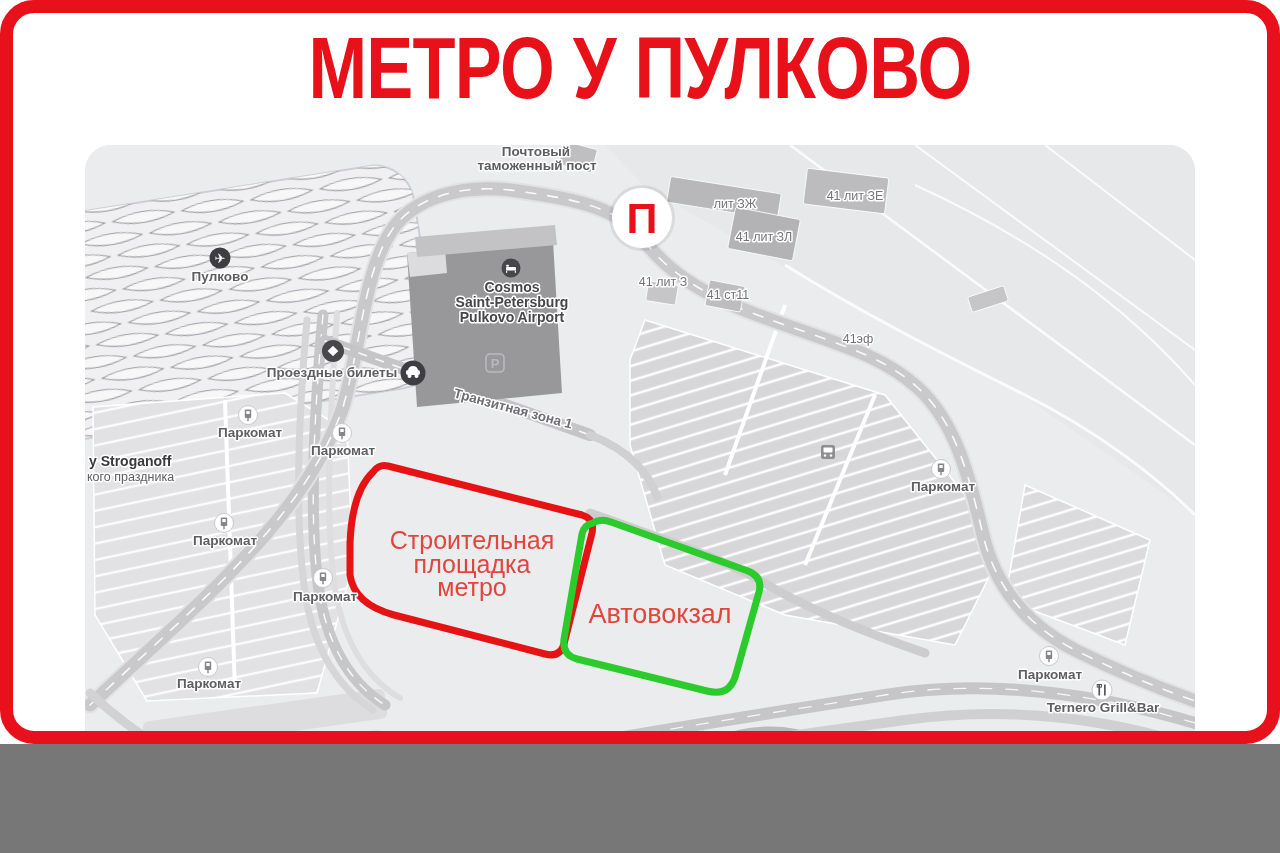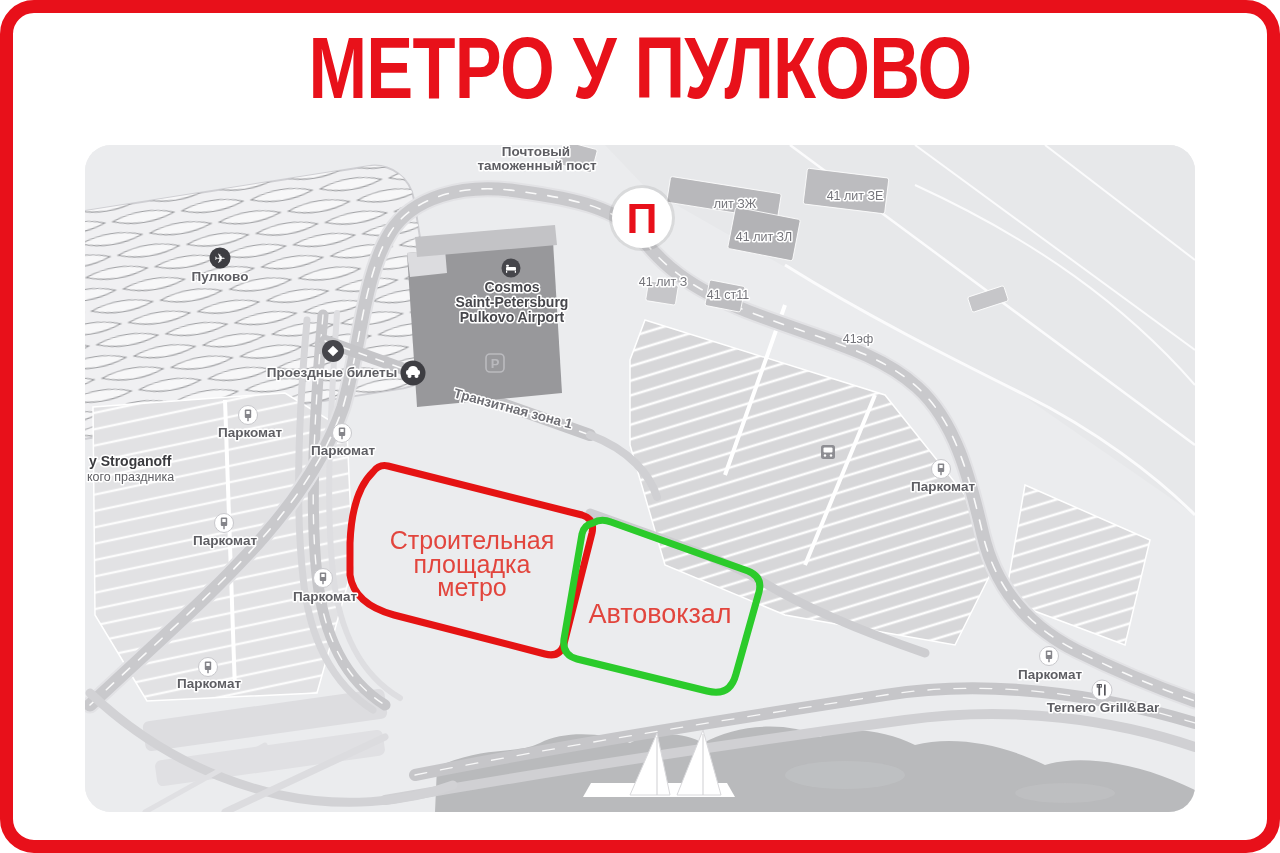--- a/index.html
+++ b/index.html
@@ -1,16 +1,16 @@
 <!DOCTYPE html>
 <html><head>
 <meta charset="utf-8">
 <style>
   html,body{margin:0;padding:0;background:#777;}
-  .canvas{position:relative;width:1280px;height:853px;background:#ffffff;overflow:hidden;font-family:"Liberation Sans",sans-serif;}
+  .canvas{position:relative;width:1280px;height:744px;background:#ffffff;overflow:hidden;font-family:"Liberation Sans",sans-serif;}
   .frame{position:absolute;inset:0;border:13px solid #e8101a;border-radius:34px;box-sizing:border-box;pointer-events:none;z-index:50;}
   .title{position:absolute;top:24px;left:0;right:0;margin:0;text-align:center;color:#e8111a;
          font-size:88px;font-weight:800;letter-spacing:-1px;line-height:1;white-space:nowrap;
          transform:scaleX(0.80);transform-origin:50% 50%;}
   .map{position:absolute;left:85px;top:145px;width:1110px;height:667px;border-radius:26px;overflow:hidden;background:#ebecee;}
   .map svg{display:block;}
 
   
   text{font-family:"Liberation Sans",sans-serif;}
   .lbl{font-size:13.5px;font-weight:600;fill:#5e5e63;text-anchor:middle;

